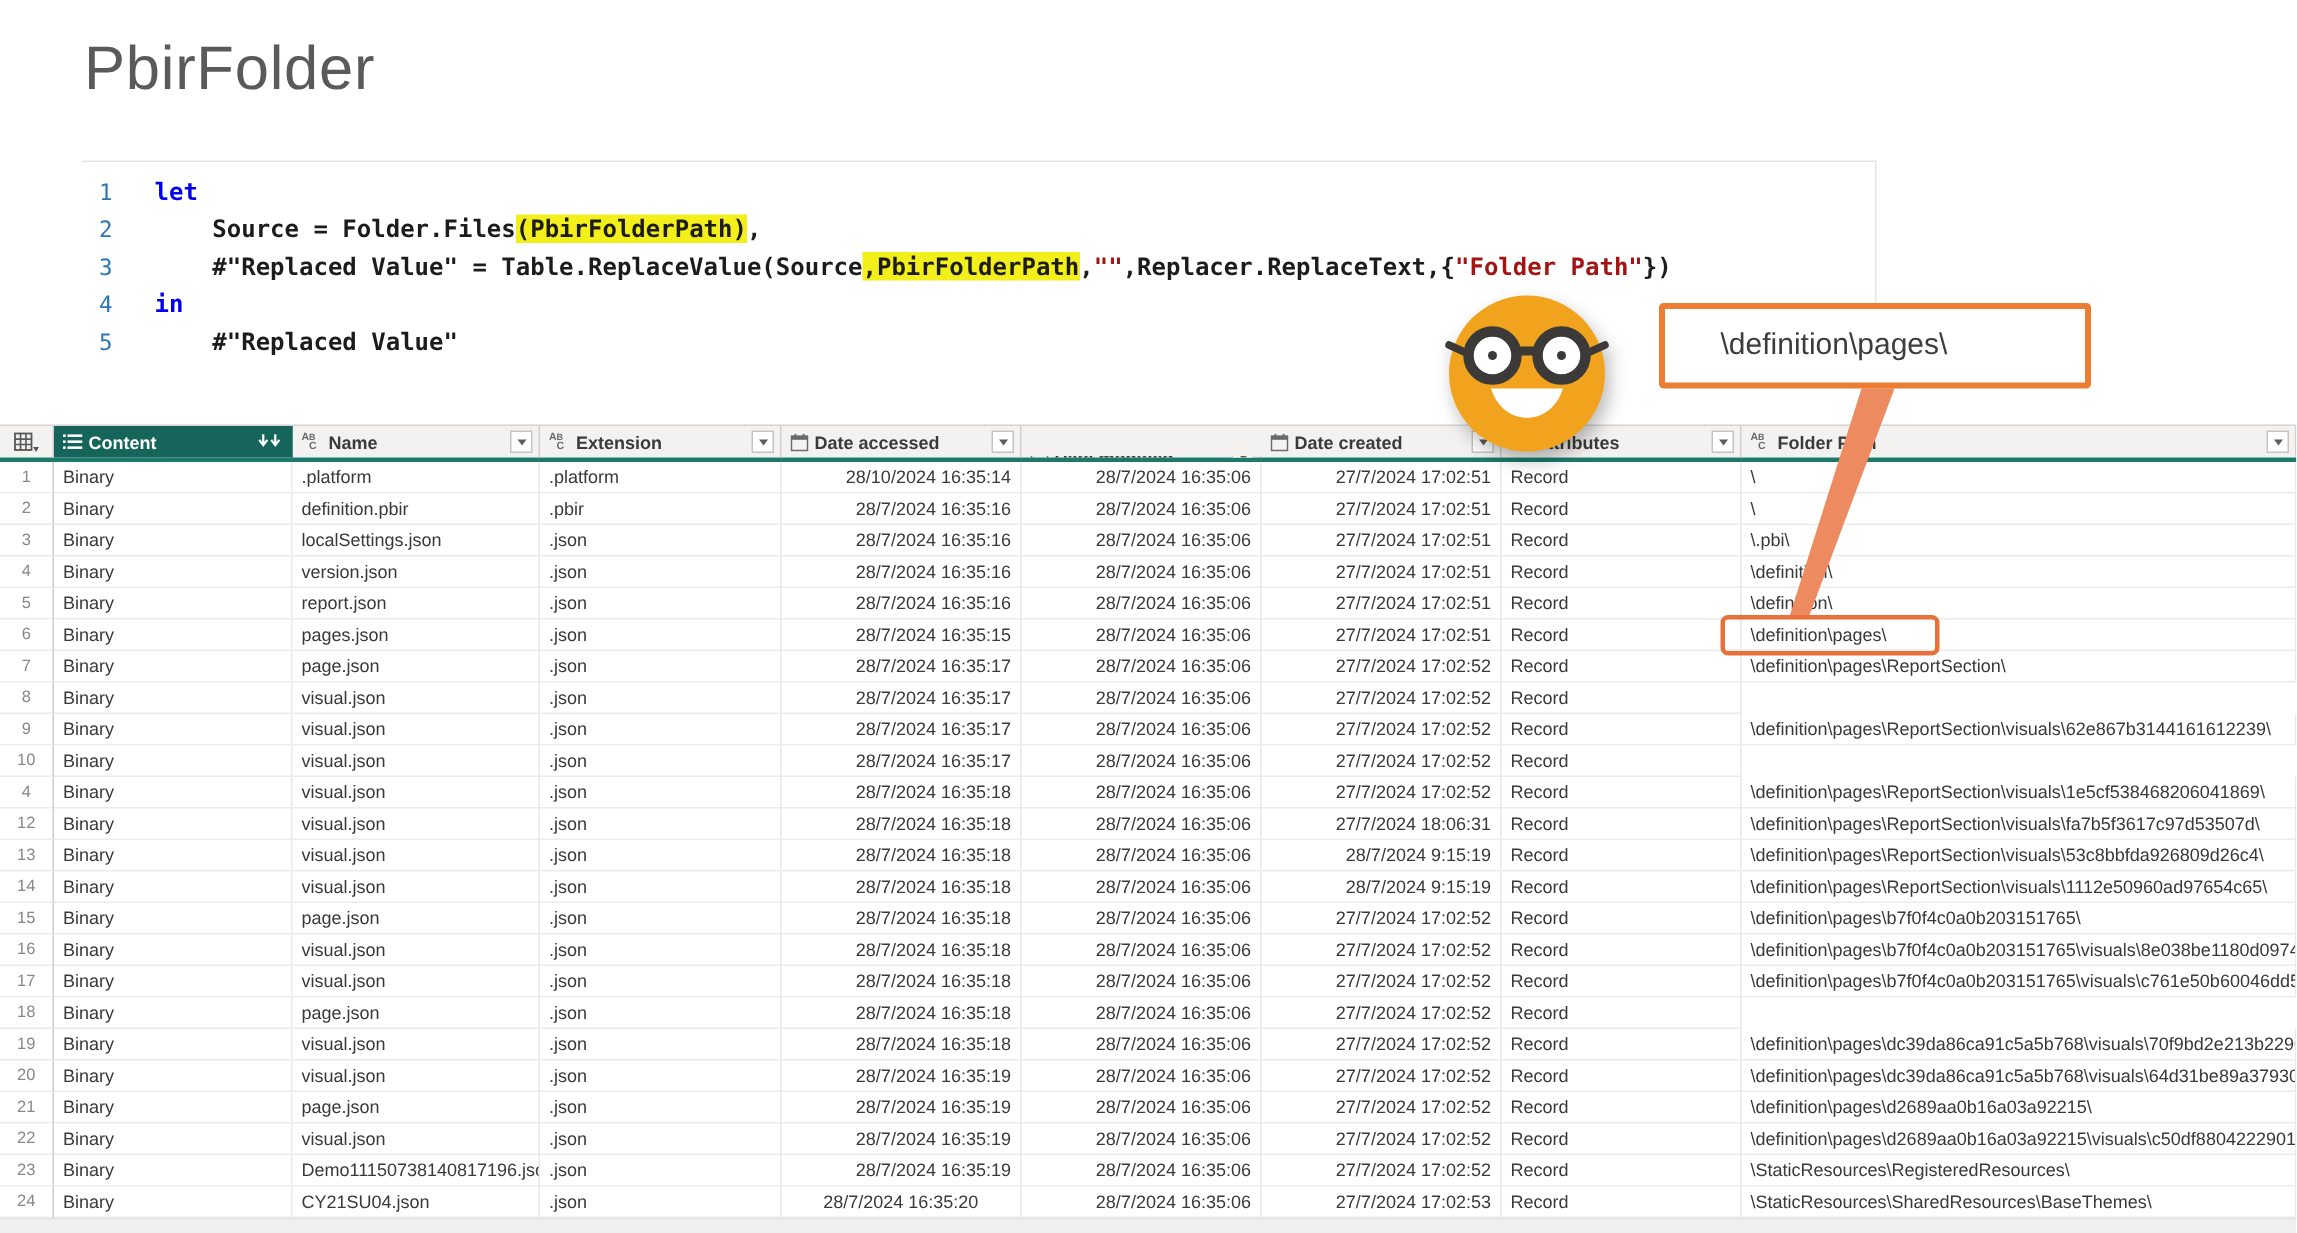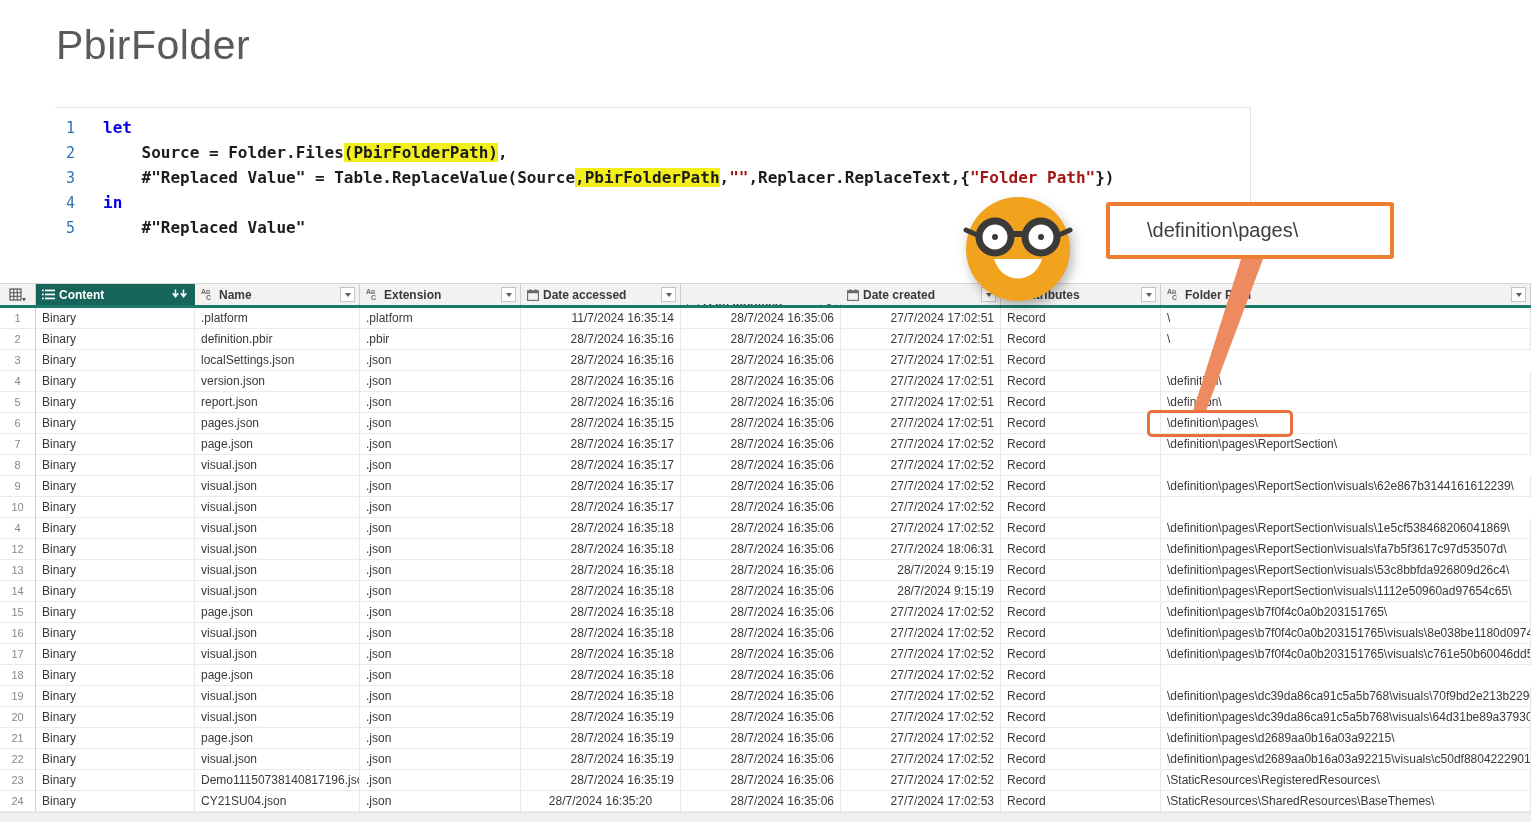--- a/index.html
+++ b/index.html
@@ -185,21 +185,21 @@
           <span class="fbtn"></span>
         </div>
       </div>
     <div class="accent-line"></div>
     <div class="pq-body">
         <div class="tr">
           <div class="td gutter">1</div>
           <div class="td col-content" style="width: 159px;">Binary</div>
           <div class="td col-name" style="width: 165px;">.platform</div>
           <div class="td col-ext" style="width: 161px;">.platform</div>
-          <div class="td col-accessed right" style="width: 160px;">11/7/2024 16:35:14</div>
+          <div class="td col-accessed right" style="width: 160px;">28/10/2024 16:35:14</div>
           <div class="td col-modified right" style="width: 160px;">28/7/2024 16:35:06</div>
           <div class="td col-created right" style="width: 160px;">27/7/2024 17:02:51</div>
           <div class="td col-attributes" style="width: 160px;">Record</div>
           <div class="td col-path" style="width: 370px;">\</div>
         </div>
         <div class="tr">
           <div class="td gutter">2</div>
           <div class="td col-content" style="width: 159px;">Binary</div>
           <div class="td col-name" style="width: 165px;">definition.pbir</div>
           <div class="td col-ext" style="width: 161px;">.pbir</div>
@@ -211,20 +211,21 @@
         </div>
         <div class="tr">
           <div class="td gutter">3</div>
           <div class="td col-content" style="width: 159px;">Binary</div>
           <div class="td col-name" style="width: 165px;">localSettings.json</div>
           <div class="td col-ext" style="width: 161px;">.json</div>
           <div class="td col-accessed right" style="width: 160px;">28/7/2024 16:35:16</div>
           <div class="td col-modified right" style="width: 160px;">28/7/2024 16:35:06</div>
           <div class="td col-created right" style="width: 160px;">27/7/2024 17:02:51</div>
           <div class="td col-attributes" style="width: 160px;">Record</div>
+          <div class="td col-path" style="width: 370px;">\.pbi\</div>
         </div>
         <div class="tr">
           <div class="td gutter">4</div>
           <div class="td col-content" style="width: 159px;">Binary</div>
           <div class="td col-name" style="width: 165px;">version.json</div>
           <div class="td col-ext" style="width: 161px;">.json</div>
           <div class="td col-accessed right" style="width: 160px;">28/7/2024 16:35:16</div>
           <div class="td col-modified right" style="width: 160px;">28/7/2024 16:35:06</div>
           <div class="td col-created right" style="width: 160px;">27/7/2024 17:02:51</div>
           <div class="td col-attributes" style="width: 160px;">Record</div>

